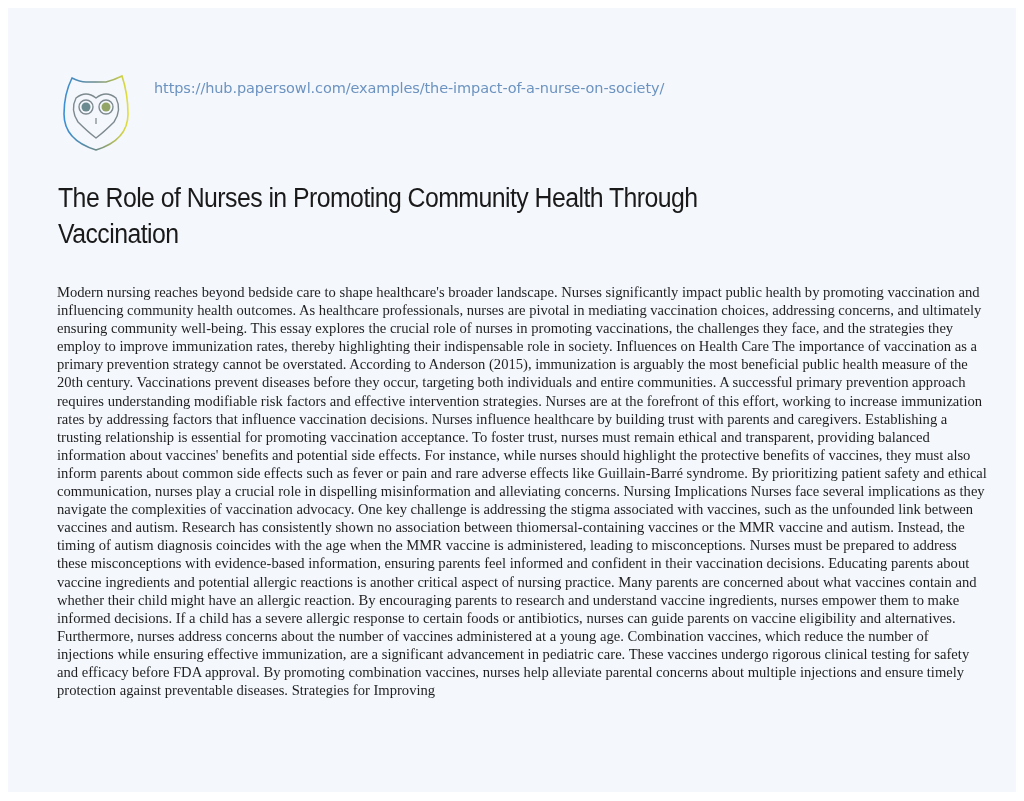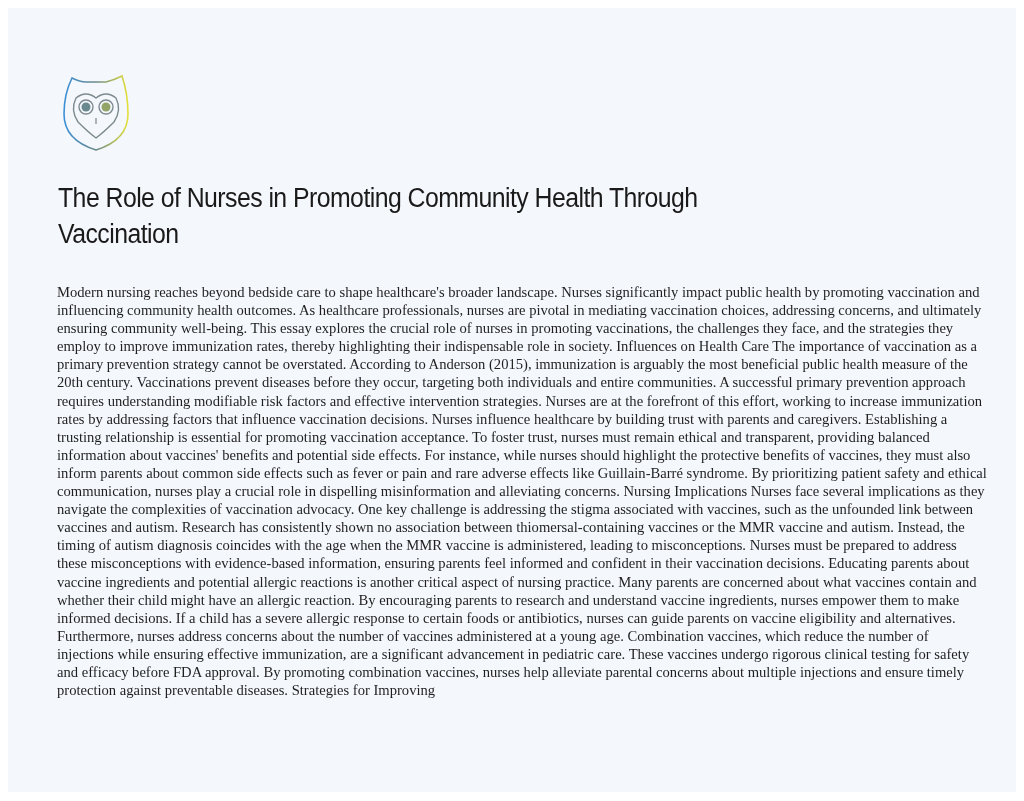--- a/index.html
+++ b/index.html
@@ -93,19 +93,20 @@
       </defs>
       <path d="M14 4 Q22 8 28 8 L48 8 Q56 6 64 2 Q70 20 70 40 Q70 66 38 76 Q6 66 6 40 Q6 20 14 4 Z" fill="none" stroke="url(#owlGrad)" stroke-width="1.6"></path>
       <path d="M18 24 Q28 16 38 24 Q48 16 58 24 Q64 36 56 48 Q46 58 38 64 Q30 58 20 48 Q12 36 18 24 Z" fill="none" stroke="#7d8a8f" stroke-width="1.4"></path>
       <circle cx="28" cy="33" r="7" fill="none" stroke="#7d8a8f" stroke-width="1.4"></circle>
       <circle cx="28" cy="33" r="4.5" fill="#6b8a8f"></circle>
       <circle cx="48" cy="33" r="7" fill="none" stroke="#7d8a8f" stroke-width="1.4"></circle>
       <circle cx="48" cy="33" r="4.5" fill="#93a566"></circle>
       <path d="M38 44 L38 50" stroke="#8a9498" stroke-width="1.4"></path>
     </svg>
     <div class="brand">
+      <div class="brand-url">https://hub.papersowl.com/examples/the-impact-of-a-nurse-on-society/</div>
     </div>
   </div>
 
   <h1 class="title">The Role of Nurses in Promoting Community Health Through Vaccination</h1>
 
   <p class="body-text">Modern nursing reaches beyond bedside care to shape healthcare's broader landscape. Nurses significantly impact public health by promoting vaccination and influencing community health outcomes. As healthcare professionals, nurses are pivotal in mediating vaccination choices, addressing concerns, and ultimately ensuring community well-being. This essay explores the crucial role of nurses in promoting vaccinations, the challenges they face, and the strategies they employ to improve immunization rates, thereby highlighting their indispensable role in society. Influences on Health Care The importance of vaccination as a primary prevention strategy cannot be overstated. According to Anderson (2015), immunization is arguably the most beneficial public health measure of the 20th century. Vaccinations prevent diseases before they occur, targeting both individuals and entire communities. A successful primary prevention approach requires understanding modifiable risk factors and effective intervention strategies. Nurses are at the forefront of this effort, working to increase immunization rates by addressing factors that influence vaccination decisions. Nurses influence healthcare by building trust with parents and caregivers. Establishing a trusting relationship is essential for promoting vaccination acceptance. To foster trust, nurses must remain ethical and transparent, providing balanced information about vaccines' benefits and potential side effects. For instance, while nurses should highlight the protective benefits of vaccines, they must also inform parents about common side effects such as fever or pain and rare adverse effects like Guillain-Barré syndrome. By prioritizing patient safety and ethical communication, nurses play a crucial role in dispelling misinformation and alleviating concerns. Nursing Implications Nurses face several implications as they navigate the complexities of vaccination advocacy. One key challenge is addressing the stigma associated with vaccines, such as the unfounded link between vaccines and autism. Research has consistently shown no association between thiomersal-containing vaccines or the MMR vaccine and autism. Instead, the timing of autism diagnosis coincides with the age when the MMR vaccine is administered, leading to misconceptions. Nurses must be prepared to address these misconceptions with evidence-based information, ensuring parents feel informed and confident in their vaccination decisions. Educating parents about vaccine ingredients and potential allergic reactions is another critical aspect of nursing practice. Many parents are concerned about what vaccines contain and whether their child might have an allergic reaction. By encouraging parents to research and understand vaccine ingredients, nurses empower them to make informed decisions. If a child has a severe allergic response to certain foods or antibiotics, nurses can guide parents on vaccine eligibility and alternatives. Furthermore, nurses address concerns about the number of vaccines administered at a young age. Combination vaccines, which reduce the number of injections while ensuring effective immunization, are a significant advancement in pediatric care. These vaccines undergo rigorous clinical testing for safety and efficacy before FDA approval. By promoting combination vaccines, nurses help alleviate parental concerns about multiple injections and ensure timely protection against preventable diseases. Strategies for Improving</p>
 </div>
 
 </body></html>

